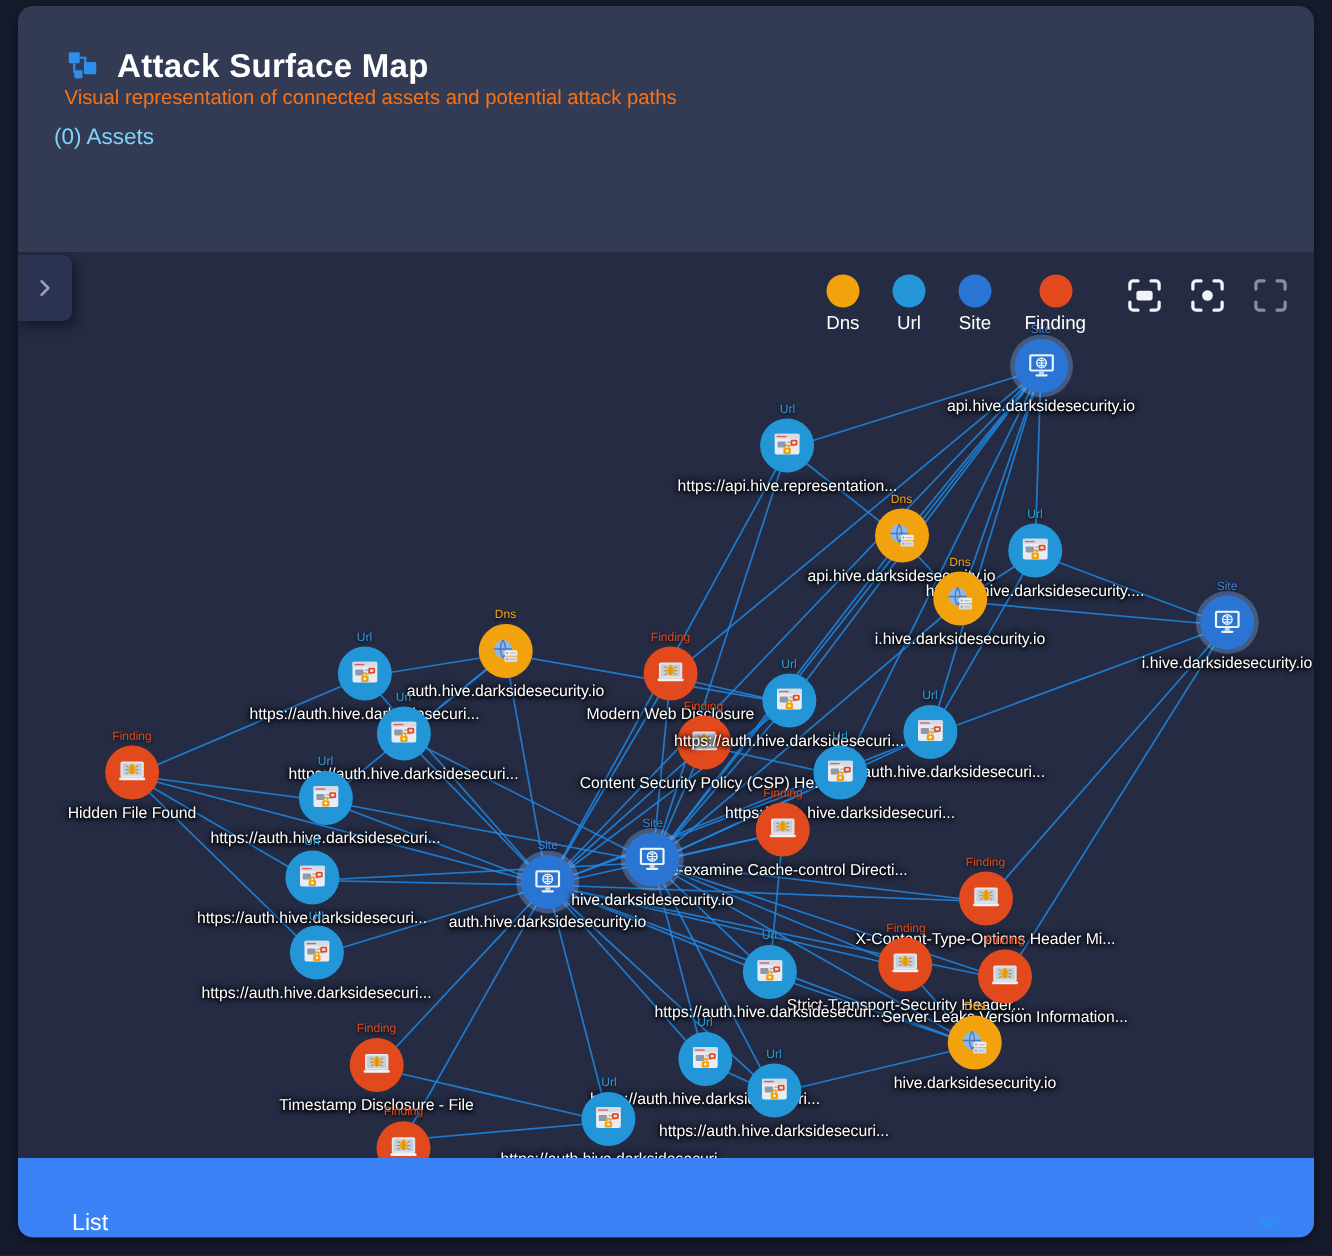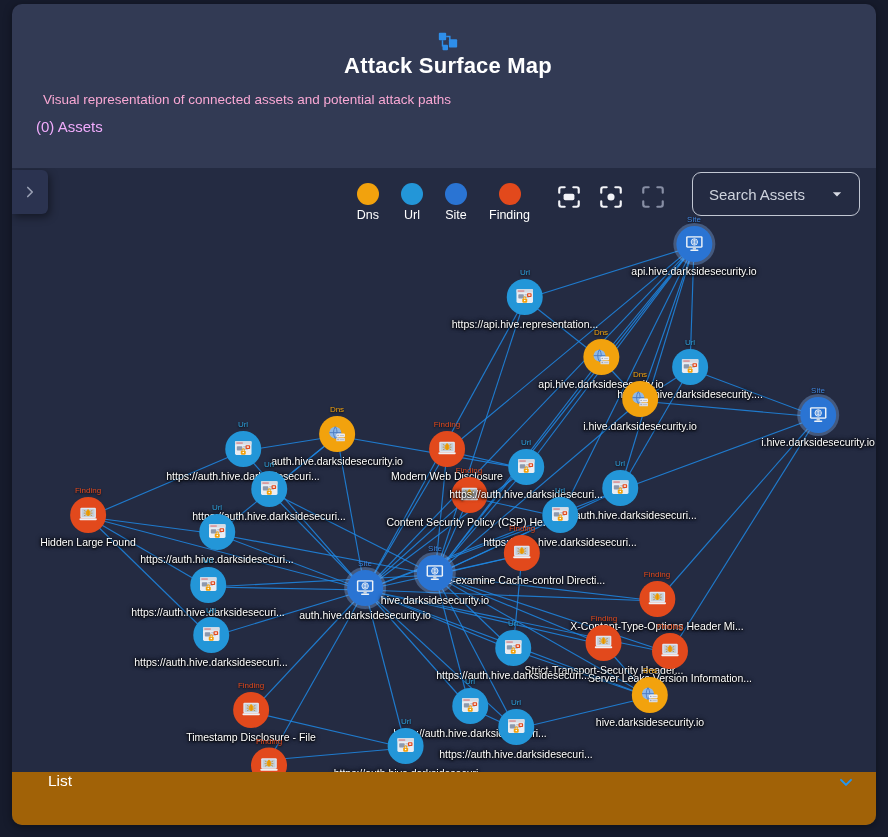--- a/index.html
+++ b/index.html
@@ -9,26 +9,26 @@
     font-family:"Liberation Sans", sans-serif;
     -webkit-font-smoothing:antialiased;
   }
   .card{
     position:relative;margin:4px 12px 12px;height:821px;
     background:#323a54;border-radius:10px;overflow:hidden;
     box-shadow:0 2px 8px rgba(0,0,0,.4);
   }
   
   .header{height:164px;box-sizing:border-box;padding:27px 24px 0;}
-  .title-row{display:flex;align-items:center;padding-left:8px;flex-direction:column;}
+  .title-row{display:flex;align-items:center;gap:12px;padding-left:8px;}
   .title{font-size:22px;font-weight:bold;color:#ffffff;letter-spacing:.2px;}
-  .subtitle{margin-top:13px;padding-left:7px;color:#f9a8d4;font-size:13.5px;}
+  .subtitle{padding-left:7px;color:#f97316;font-size:13.5px;}
   .warning{margin-top:23px;color:#f3f4f8;font-size:15px;}
   .warning .bold{font-weight:bold;}
-  .assets{margin-top:11px;color:#f0abfc;font-size:15px;}
+  .assets{margin-top:11px;color:#7dd3fc;font-size:15px;}
   
   .map{position:relative;height:604px;background:#242b42;overflow:hidden;}
   .edges{position:absolute;left:0;top:0;width:864px;height:604px;}
   .toggle{
     position:absolute;top:2px;left:0;width:36px;height:44px;background:#2b3350;
     border-radius:0 6px 6px 0;display:flex;align-items:center;justify-content:center;
     box-shadow:2px 3px 8px rgba(0,0,0,.45);cursor:pointer;z-index:6;
   }
   .toolbar{
     position:absolute;top:4px;left:0;right:16px;display:flex;align-items:flex-start;
@@ -49,21 +49,21 @@
   .node{position:absolute;transform:translate(-50%,-50%);display:flex;flex-direction:column;
     align-items:center;z-index:2;cursor:pointer;}
   .ntype{font-size:8px;line-height:9px;margin-bottom:2px;white-space:nowrap;
     text-shadow:0 1px 2px rgba(0,0,0,.8);}
   .ncircle{width:36px;height:36px;border-radius:50%;display:flex;align-items:center;
     justify-content:center;}
   .node.site .ncircle{box-shadow:0 0 0 3px rgba(140,190,255,.32);}
   .nlabel{margin-top:3px;font-size:10.5px;color:#ffffff;white-space:nowrap;
     text-shadow:0 0 3px #000,0 1px 2px #000,0 0 5px rgba(0,0,0,.9);}
   
-  .footer{height:53px;background:#a16207;display:flex;align-items:flex-start;
+  .footer{height:53px;background:#3b82f6;display:flex;align-items:flex-end;
     justify-content:space-between;padding:0 20px 0 36px;cursor:pointer;position:relative;z-index:7;}
   .footer-label{color:#ffffff;font-size:15.5px;}
 </style>
 </head>
 <body>
 
 <div class="card">
 
   <div class="header">
     <div class="title-row">
@@ -340,21 +340,21 @@
             <svg viewBox="0 0 24 24" width="22" height="22">
     <rect x="3.5" y="4" width="17" height="11.5" rx="1.2" fill="#dfe6ee"></rect>
     <rect x="5" y="5.5" width="14" height="8.6" fill="#c3cedb"></rect>
     <path d="M9.4 8l-2-1M9.4 10H7.2M9.6 11.8l-2 1M14.6 8l2-1M14.6 10h2.2M14.4 11.8l2 1" stroke="#b57b06" stroke-width=".7"></path>
     <circle cx="12" cy="6.9" r="1.2" fill="#f2a20d"></circle>
     <ellipse cx="12" cy="9.9" rx="2.5" ry="3.3" fill="#f2a20d"></ellipse>
     <path d="M12 7v6" stroke="#c88a05" stroke-width=".7"></path>
     <rect x="2.5" y="15.5" width="19" height="2.2" rx="1.1" fill="#eef2f7"></rect>
             </svg>
           </span>
-          <span class="nlabel">Hidden Large Found</span>
+          <span class="nlabel">Hidden File Found</span>
         </div>
         <div class="node finding" style="left: 457px; top: 329px;">
           <span class="ntype" style="color:#e2491c">Finding</span>
           <span class="ncircle" style="background:#e2491c">
             <svg viewBox="0 0 24 24" width="22" height="22">
     <rect x="3.5" y="4" width="17" height="11.5" rx="1.2" fill="#dfe6ee"></rect>
     <rect x="5" y="5.5" width="14" height="8.6" fill="#c3cedb"></rect>
     <path d="M9.4 8l-2-1M9.4 10H7.2M9.6 11.8l-2 1M14.6 8l2-1M14.6 10h2.2M14.4 11.8l2 1" stroke="#b57b06" stroke-width=".7"></path>
     <circle cx="12" cy="6.9" r="1.2" fill="#f2a20d"></circle>
     <ellipse cx="12" cy="9.9" rx="2.5" ry="3.3" fill="#f2a20d"></ellipse>
@@ -736,28 +736,20 @@
         </button>
         <button class="tool-btn">
           <span style="display:flex;">
             <svg width="26" height="26" viewBox="0 0 24 24">
               <path d="M3 8V5a2 2 0 0 1 2-2h3M16 3h3a2 2 0 0 1 2 2v3M21 16v3a2 2 0 0 1-2 2h-3M8 21H5a2 2 0 0 1-2-2v-3" stroke="#878ea4" stroke-width="2" fill="none" stroke-linecap="round"></path>
             </svg>
           </span>
         </button>
       </div>
 
-      <div class="search-select">
-        <span>Search Assets</span>
-        <span style="display:flex;">
-          <svg width="20" height="20" viewBox="0 0 24 24">
-              <path d="M7 10l5 5 5-5z" fill="#d6dae3"></path>
-            </svg>
-        </span>
-      </div>
     </div>
   </div>
 
   <div class="footer">
     <span class="footer-label">List</span>
     <span style="display:flex;">
       <svg width="20" height="20" viewBox="0 0 24 24">
           <path d="M6 9.5l6 6 6-6" stroke="#2196f3" stroke-width="2.4" fill="none" stroke-linecap="round" stroke-linejoin="round"></path>
         </svg>
     </span>

